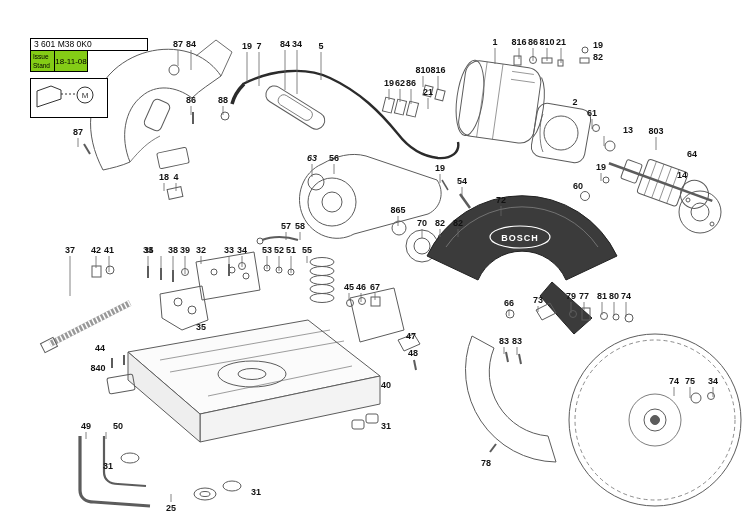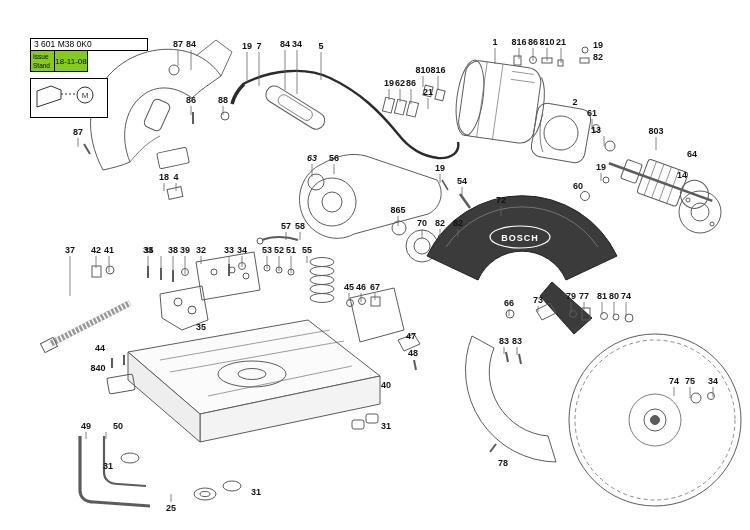--- a/index.html
+++ b/index.html
@@ -367,21 +367,21 @@
       <span class="callout" style="left: 191px; top: 100px;">86</span>
       <span class="callout" style="left: 223px; top: 100px;">88</span>
       <span class="callout" style="left: 423px; top: 70px;">810</span>
       <span class="callout" style="left: 438px; top: 70px;">816</span>
       <span class="callout" style="left: 389px; top: 83px;">19</span>
       <span class="callout" style="left: 400px; top: 83px;">62</span>
       <span class="callout" style="left: 411px; top: 83px;">86</span>
       <span class="callout" style="left: 428px; top: 92px;">21</span>
       <span class="callout" style="left: 575px; top: 102px;">2</span>
       <span class="callout" style="left: 592px; top: 113px;">61</span>
-      <span class="callout" style="left: 596px; top: 130px; text-align: center;">13</span>
+      <span class="callout" style="left: 628px; top: 130px; text-align: center;">13</span>
       <span class="callout" style="left: 656px; top: 131px;">803</span>
       <span class="callout" style="left: 692px; top: 154px;">64</span>
       <span class="callout" style="left: 78px; top: 132px;">87</span>
       <span class="callout" style="left: 682px; top: 175px;">14</span>
       <span class="callout" style="left: 164px; top: 177px;">18</span>
       <span class="callout" style="left: 176px; top: 177px;">4</span>
       <span class="callout" style="left: 312px; top: 158px; font-style: italic;">63</span>
       <span class="callout" style="left: 334px; top: 158px;">56</span>
       <span class="callout" style="left: 440px; top: 168px;">19</span>
       <span class="callout" style="left: 462px; top: 181px;">54</span>
@@ -426,19 +426,19 @@
       <span class="callout" style="left: 413px; top: 353px;">48</span>
       <span class="callout" style="left: 98px; top: 368px;">840</span>
       <span class="callout" style="left: 386px; top: 385px;">40</span>
       <span class="callout" style="left: 674px; top: 381px;">74</span>
       <span class="callout" style="left: 690px; top: 381px;">75</span>
       <span class="callout" style="left: 713px; top: 381px;">34</span>
       <span class="callout" style="left: 86px; top: 426px;">49</span>
       <span class="callout" style="left: 118px; top: 426px;">50</span>
       <span class="callout" style="left: 386px; top: 426px;">31</span>
       <span class="callout" style="left: 108px; top: 466px;">31</span>
-      <span class="callout" style="left: 503px; top: 463px;">78</span>
+      <span class="callout" style="left: 486px; top: 463px;">78</span>
       <span class="callout" style="left: 256px; top: 492px;">31</span>
       <span class="callout" style="left: 171px; top: 508px;">25</span>
     </div>
 
 
 </div>
 
 </body></html>

